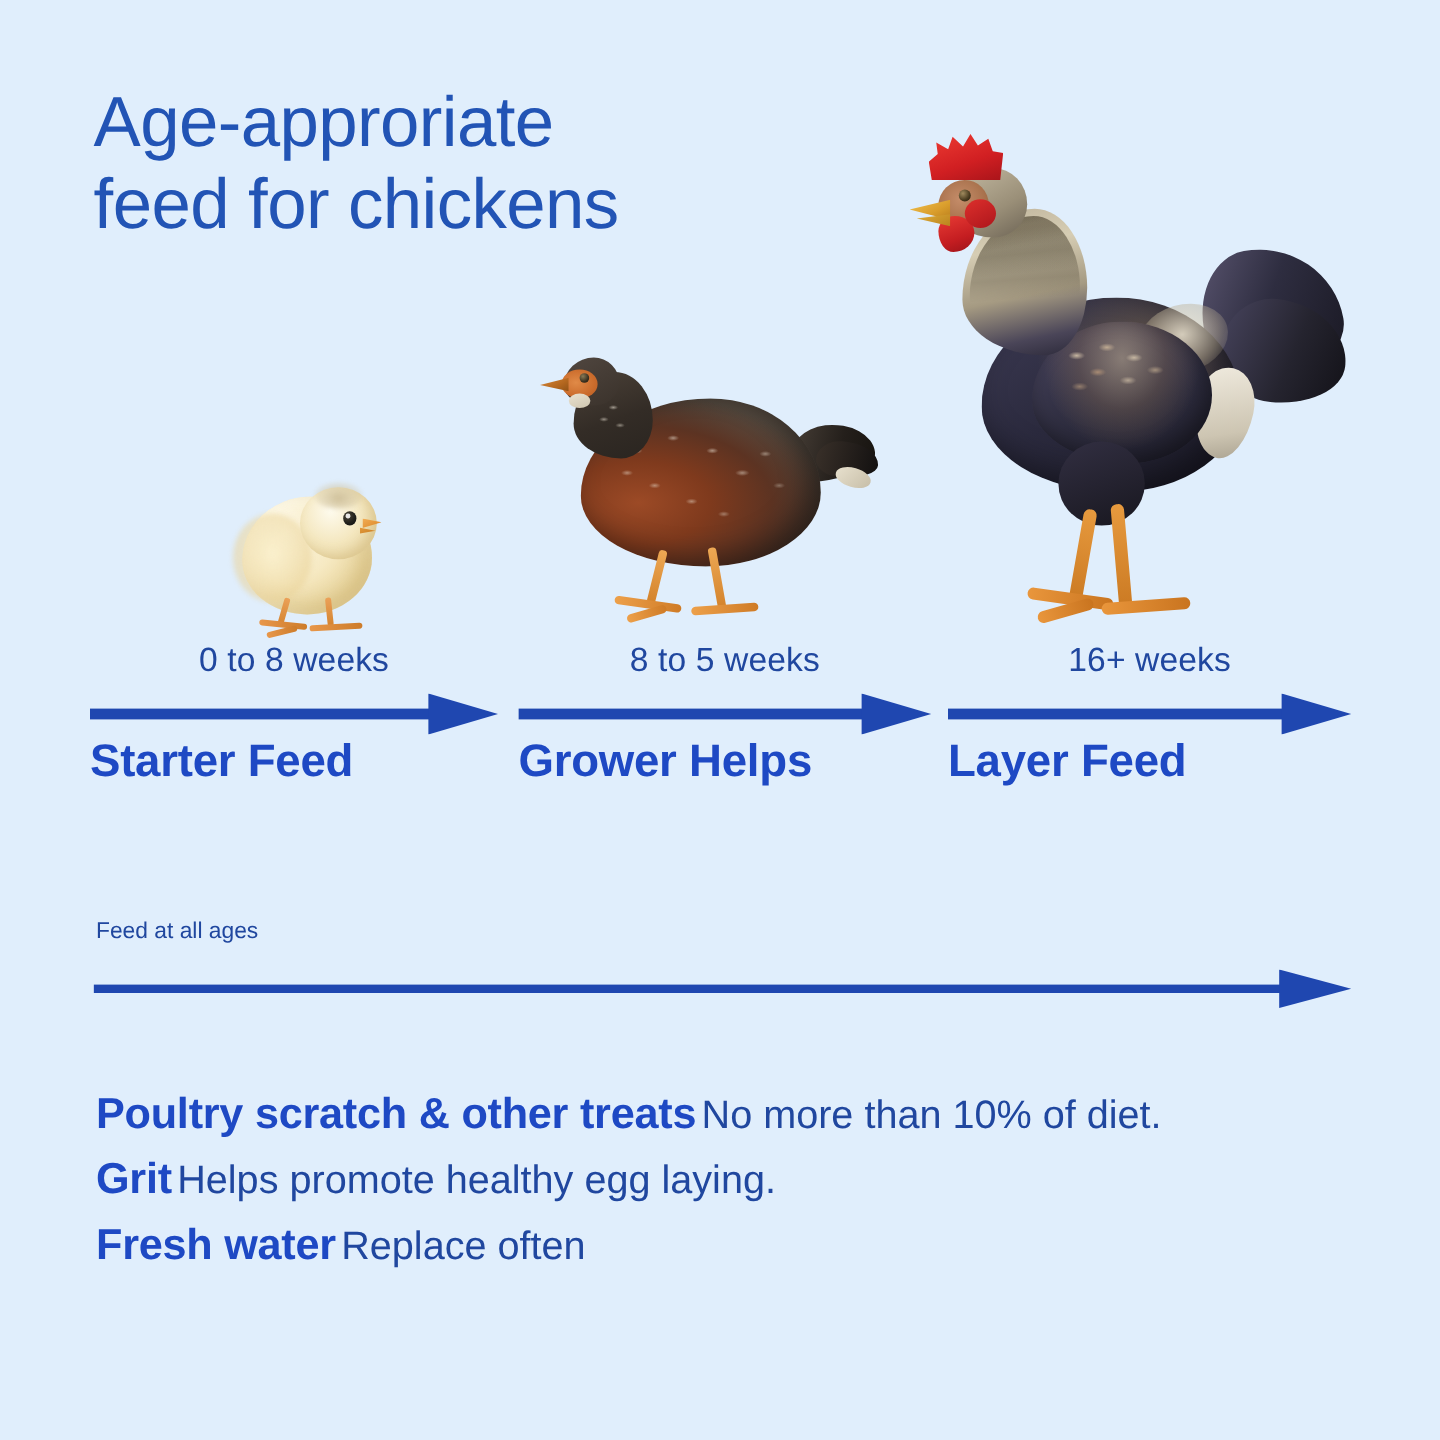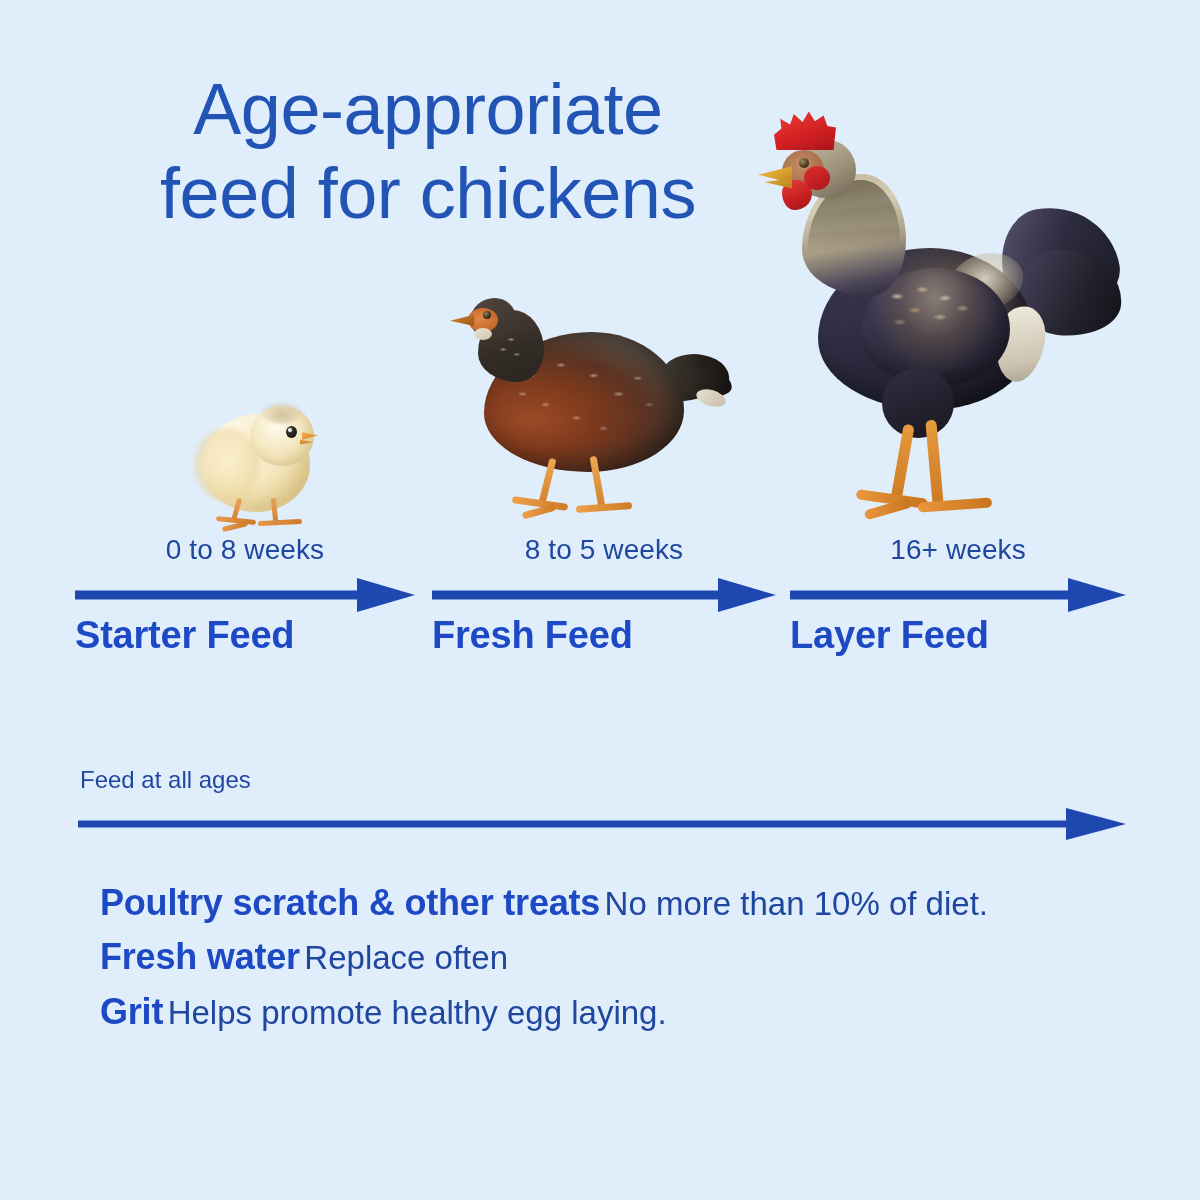--- a/index.html
+++ b/index.html
@@ -21,27 +21,26 @@
     inset: 0;
     background: #e0eefc;
   }
 
   
   .title {
     position: absolute;
     left: 78px;
     top: 68px;
     width: 700px;
-    font-size: 72px;
+    font-size: 59px;
     line-height: 1.16;
     font-weight: 400;
     color: #2254b5;
     letter-spacing: -0.5px;
     white-space: pre-line;
-    text-align: center;
   }
 
   
   .stage {
     position: absolute;
     left: 0;
     top: 60px;
     width: 1200px;
     height: 480px;
   }
@@ -476,39 +475,38 @@
   .allages {
     position: absolute;
     left: 0;
     top: 766px;
     width: 1200px;
   }
   .allages .caption {
     position: absolute;
     left: 80px;
     top: 0;
-    font-size: 24px;
+    font-size: 19px;
     color: #20479f;
     font-weight: 400;
   }
   .allages .arrow-long {
     position: absolute;
     left: 78px;
     top: 42px;
     width: 1048px;
     height: 32px;
   }
 
   
   .notes {
     position: absolute;
     left: 80px;
-    top: 882px;
+    top: 907px;
     width: 1060px;
-    margin-left: 20px;
   }
   .note {
     margin-bottom: 12px;
     line-height: 1.18;
     white-space: nowrap;
   }
   .note .term {
     font-size: 36px;
     font-weight: 700;
     color: #1e49c4;
@@ -616,21 +614,21 @@
     </div>
 
     <div class="seg s2">
       <div class="age-label">8 to 5 weeks</div>
       <div class="arrow">
         <svg viewBox="0 0 344 34" width="100%" height="100%" preserveAspectRatio="none">
           <rect x="0" y="12.5" width="300" height="9" fill="#1f47b0"></rect>
           <polygon points="286,0 344,17 286,34" fill="#1f47b0"></polygon>
         </svg>
       </div>
-      <div class="feed-label">Fresh Feed</div>
+      <div class="feed-label">Grower Helps</div>
     </div>
 
     <div class="seg s3">
       <div class="age-label">16+ weeks</div>
       <div class="arrow">
         <svg viewBox="0 0 336 34" width="100%" height="100%" preserveAspectRatio="none">
           <rect x="0" y="12.5" width="292" height="9" fill="#1f47b0"></rect>
           <polygon points="278,0 336,17 278,34" fill="#1f47b0"></polygon>
         </svg>
       </div>
@@ -647,23 +645,23 @@
       </svg>
     </div>
   </div>
 
   <div class="notes">
     <div class="note">
       <span class="term">Poultry scratch &amp; other treats</span>
       <span class="desc">No more than 10% of diet.</span>
     </div>
     <div class="note">
+      <span class="term">Grit</span>
+      <span class="desc">Helps promote healthy egg laying.</span>
+    </div>
+    <div class="note">
       <span class="term">Fresh water</span>
       <span class="desc">Replace often</span>
     </div>
-    <div class="note">
-      <span class="term">Grit</span>
-      <span class="desc">Helps promote healthy egg laying.</span>
-    </div>
   </div>
 
 
 </div>
 
 </body></html>

